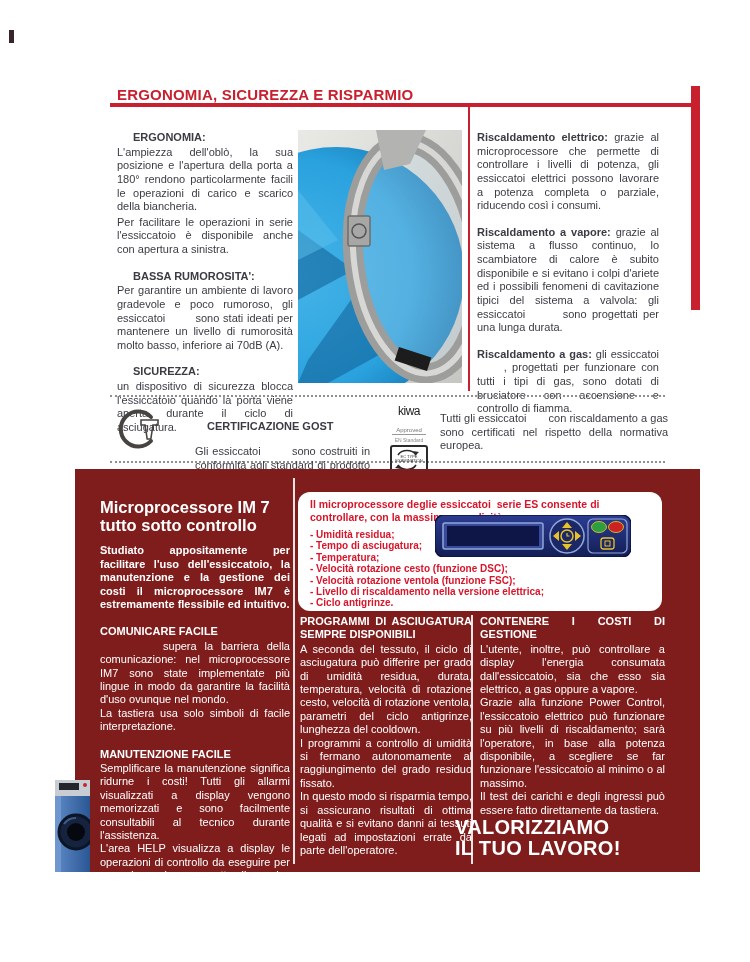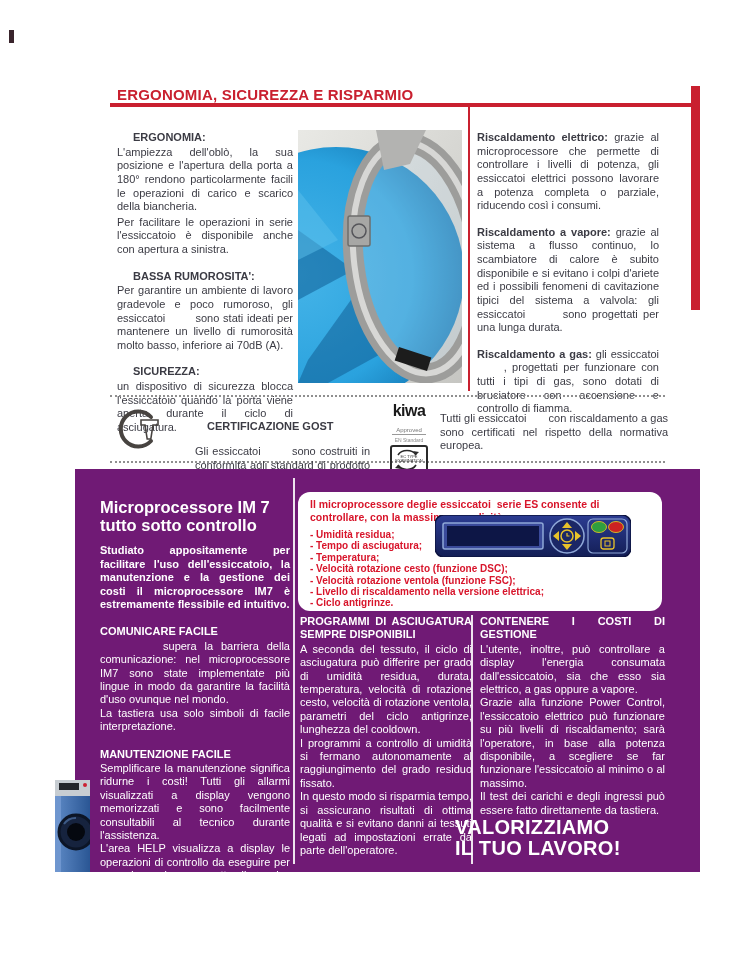--- a/index.html
+++ b/index.html
@@ -27,30 +27,30 @@
   .photo{left:298px;top:130px;width:164px;height:253px;}
   
   .dotted{border-top:2px dotted #8f8f8f;width:555px;left:110px;height:0;}
   .dotted1{top:395px;} .dotted2{top:461px;}
   
   .gost-row{left:110px;top:404px;width:590px;height:58px;}
   .gost-logo{left:2px;top:4px;}
   .gost-text{left:85px;top:4px;width:175px;font-size:11px;line-height:1.22;text-align:justify;}
   .gost-text h4{margin:12px;font-size:11px;}
   .kiwa{left:272px;top:0px;width:54px;text-align:center;color:#1a1a1a;}
-  .kiwa .brand{font-size:16px;font-weight:bold;letter-spacing:-.5px;line-height:14px;}
+  .kiwa .brand{font-size:12px;font-weight:normal;letter-spacing:-.5px;line-height:14px;}
   .kiwa .approved{font-size:6px;color:#777;border-bottom:1px solid #999;display:inline-block;padding:0 4px 1px;}
   .kiwa .std{font-size:5px;color:#888;margin-top:1px;}
   .kiwa .cbox{margin:2px auto 0;width:34px;height:26px;border:2px solid #2a2a2a;border-radius:3px;position:relative;}
   .kiwa .cbox .ctext{position:absolute;left:2px;top:8px;width:30px;font-size:4px;line-height:4px;color:#333;text-align:center;}
   .kiwa .sub1{font-size:4px;color:#666;margin-top:1px;}
   .kiwa .sub2{font-size:5px;letter-spacing:2px;color:#444;}
   .euro-text{left:330px;top:8px;width:228px;font-size:11px;line-height:1.24;text-align:justify;}
   
-  .red-block{left:75px;top:469px;width:625px;height:403px;background:#701a75;color:#ffffff;}
+  .red-block{left:75px;top:469px;width:625px;height:403px;background:#7f1d1d;color:#ffffff;}
   .red-block .rel{position:absolute;}
   .vdiv{width:2px;background:rgba(255,255,255,.88);}
   .vdiv-l{left:218px;top:9px;height:386px;}
   .vdiv-r{left:396px;top:146px;height:249px;}
   .red-col{font-size:11px;line-height:1.22;text-align:justify;}
   .red-col p{margin:0;}
   .red-col .rh{font-weight:bold;margin:0 0 1px 0;}
   .red-col-1{left:25px;top:29px;width:190px;}
   .red-col-2{left:225px;top:146px;width:172px;}
   .red-col-3{left:405px;top:146px;width:185px;}

